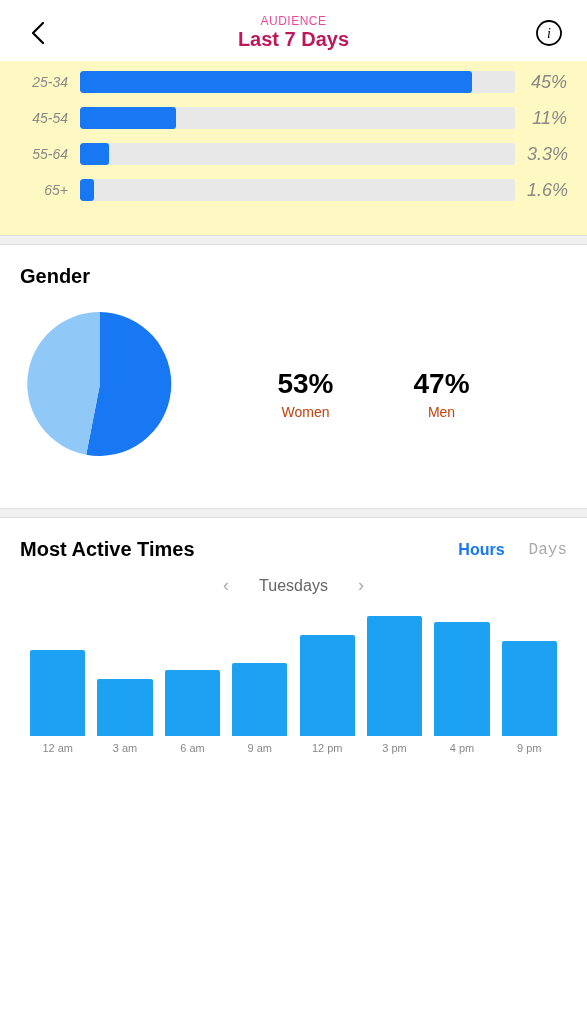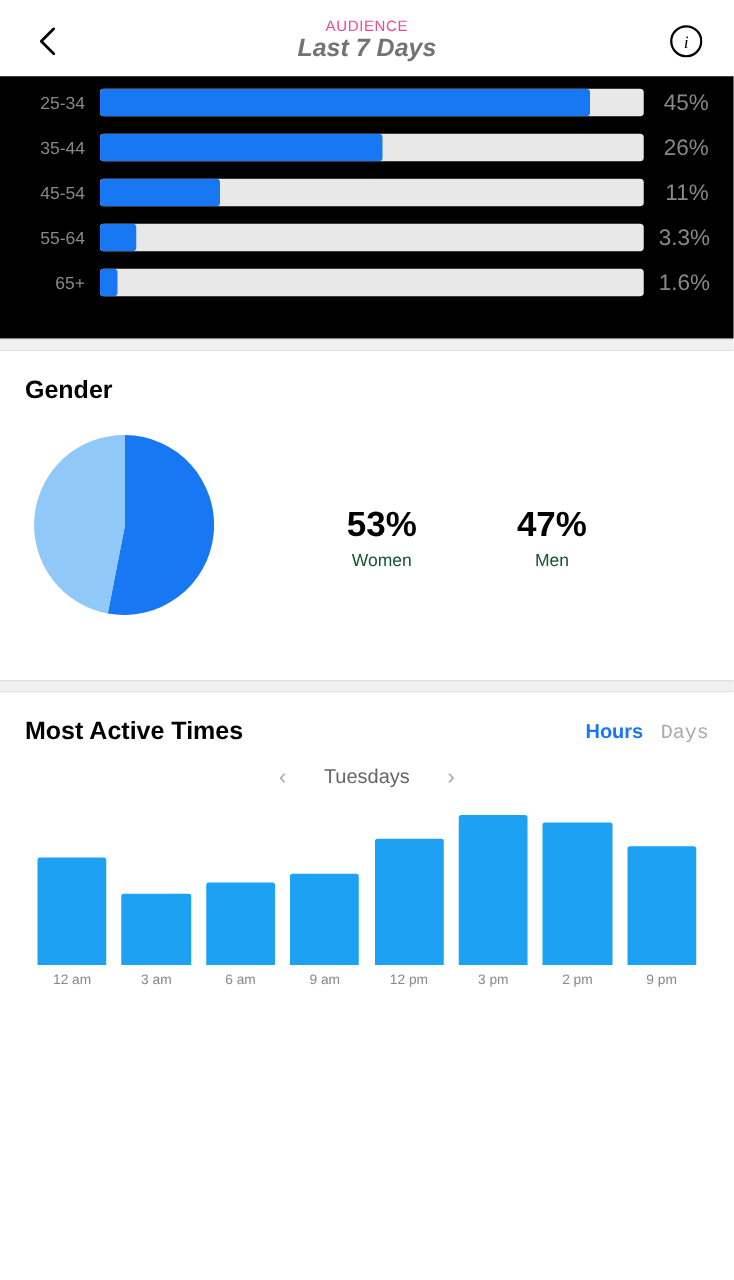--- a/index.html
+++ b/index.html
@@ -25,22 +25,21 @@
     }
     .header-subtitle {
       font-size: 12px;
       color: #ec4899;
       letter-spacing: 0.5px;
       text-transform: uppercase;
     }
     .header-title {
       font-size: 20px;
       font-weight: 700;
-      color: #737373;
-      font-style: italic;
+      color: #be185d;
     }
     .back-btn {
       width: 36px;
       height: 36px;
       display: flex;
       align-items: center;
       justify-content: center;
       cursor: pointer;
     }
     .info-btn {
@@ -48,21 +47,22 @@
       height: 36px;
       display: flex;
       align-items: center;
       justify-content: center;
       cursor: pointer;
     }
 
     
     .age-section {
       padding: 10px 20px 20px 20px;
-      background: #000000;
+      background: #fef9c3;
+      font-style: italic;
     }
     .age-row {
       display: flex;
       align-items: center;
       margin-bottom: 14px;
     }
     .age-label {
       width: 48px;
       text-align: right;
       font-size: 14px;
@@ -128,42 +128,42 @@
     .gender-stat {
       text-align: center;
     }
     .gender-pct {
       font-size: 28px;
       font-weight: 700;
       color: #000;
     }
     .gender-name {
       font-size: 14px;
-      color: #14532d;
+      color: #c2410c;
       margin-top: 4px;
     }
 
     
     .active-section {
       padding: 20px 20px 10px 20px;
       background: #fff;
     }
     .active-header {
       display: flex;
       align-items: center;
       justify-content: space-between;
       margin-bottom: 14px;
     }
     .active-title {
       font-size: 20px;
       font-weight: 700;
     }
     .toggle-group {
       display: flex;
-      gap: 14px;
+      gap: 24px;
     }
     .toggle-btn {
       font-size: 16px;
       cursor: pointer;
     }
     .toggle-btn.active {
       color: #1877F2;
       font-weight: 600;
     }
     .toggle-btn.inactive {
@@ -243,27 +243,20 @@
   </div>
 </div>
 
 <div class="age-section" id="age-section">
 <div class="age-row">
     <div class="age-label">25-34</div>
     <div class="bar-container">
       <div class="bar-fill" style="width:90%"></div>
     </div>
     <div class="age-pct">45%</div>
-  </div>
-    <div class="age-row">
-    <div class="age-label">35-44</div>
-    <div class="bar-container">
-      <div class="bar-fill" style="width:52%"></div>
-    </div>
-    <div class="age-pct">26%</div>
   </div>
     <div class="age-row">
     <div class="age-label">45-54</div>
     <div class="bar-container">
       <div class="bar-fill" style="width:22%"></div>
     </div>
     <div class="age-pct">11%</div>
   </div>
     <div class="age-row">
     <div class="age-label">55-64</div>
@@ -348,16 +341,16 @@
         <div class="chart-bar" style="height: 78.9474%;"></div>
       </div>
     </div>
   <div class="chart-labels" id="chart-labels">
   <div class="chart-label">12 am</div>
       <div class="chart-label">3 am</div>
       <div class="chart-label">6 am</div>
       <div class="chart-label">9 am</div>
       <div class="chart-label">12 pm</div>
       <div class="chart-label">3 pm</div>
-      <div class="chart-label">2 pm</div>
+      <div class="chart-label">4 pm</div>
       <div class="chart-label">9 pm</div>
     </div>
 </div>
 
 </body></html>

